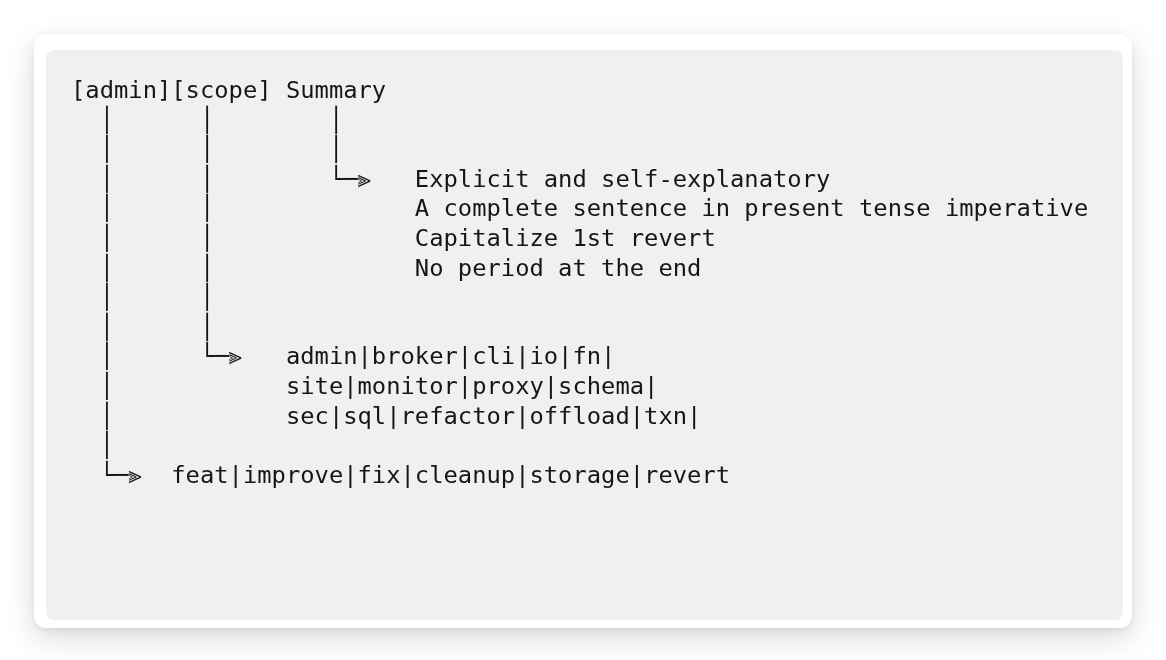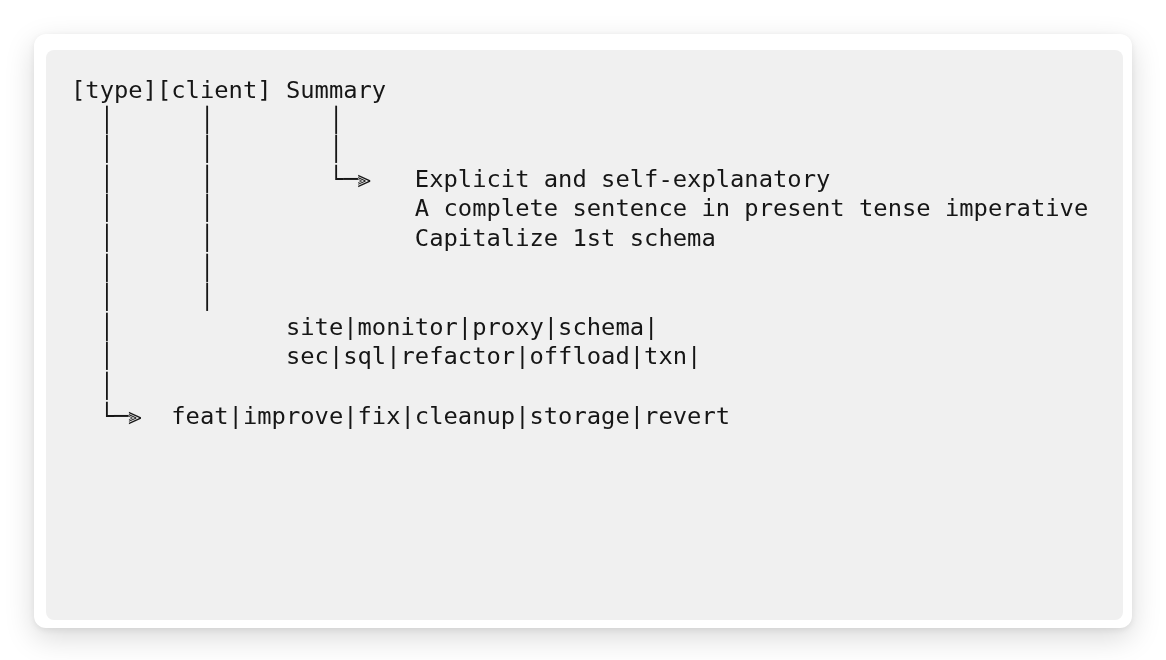--- a/index.html
+++ b/index.html
@@ -50,33 +50,35 @@
     font-family: "DejaVu Sans Mono", "DejaVu Sans", monospace;
   }
 </style>
 </head>
 <body>
 
 <div class="card">
   <div class="panel">
     <div class="ascii">
 
-      <div class="line"><span>[type][client] Summary</span></div>
+      <div class="line"><span>[admin][scope] Summary</span></div>
 
       <div class="line"><span>  │      │        │</span></div>
       <div class="line"><span>  │      │        │</span></div>
 
       <div class="line"><span>  │      │        └─</span><span class="chev">⫸</span><span>   Explicit and self-explanatory</span></div>
 
       <div class="line"><span>  │      │              A complete sentence in present tense imperative</span></div>
-      <div class="line"><span>  │      │              Capitalize 1st schema</span></div>
+      <div class="line"><span>  │      │              Capitalize 1st revert</span></div>
+      <div class="line"><span>  │      │              No period at the end</span></div>
 
       <div class="line"><span>  │      │</span></div>
       <div class="line"><span>  │      │</span></div>
 
+      <div class="line"><span>  │      └─</span><span class="chev">⫸</span><span>   admin|broker|cli|io|fn|</span></div>
 
       <div class="line"><span>  │            site|monitor|proxy|schema|</span></div>
       <div class="line"><span>  │            sec|sql|refactor|offload|txn|</span></div>
 
       <div class="line"><span>  │</span></div>
 
       <div class="line"><span>  └─</span><span class="chev">⫸</span><span>  feat|improve|fix|cleanup|storage|revert</span></div>
 
     </div>
   </div>

